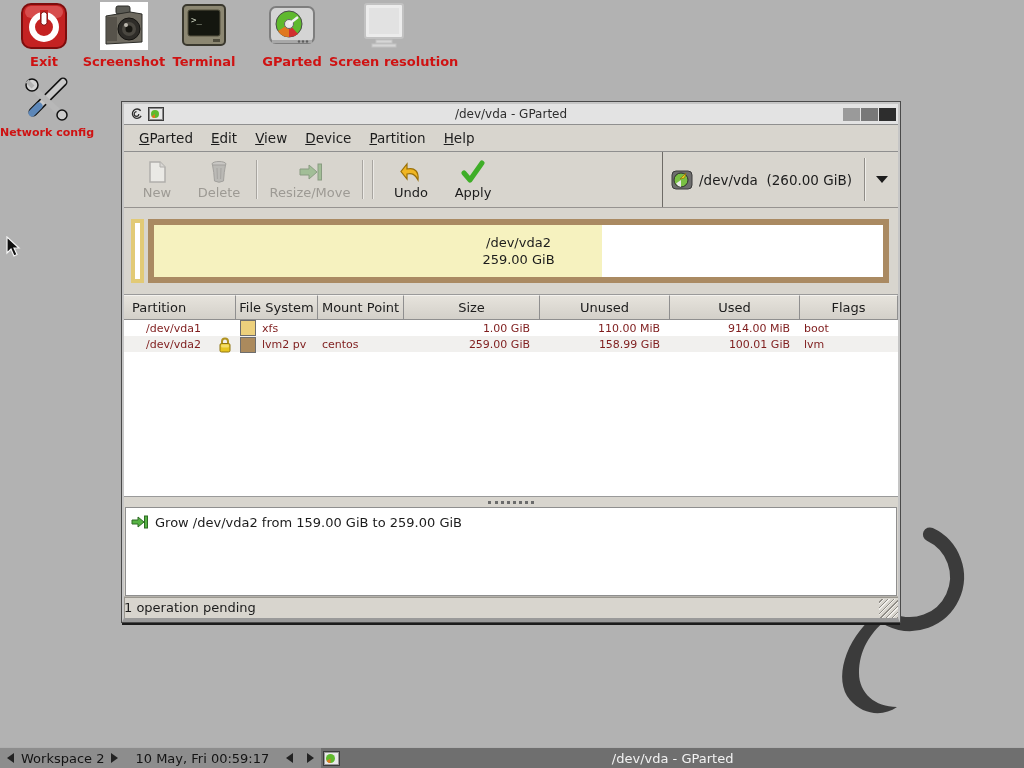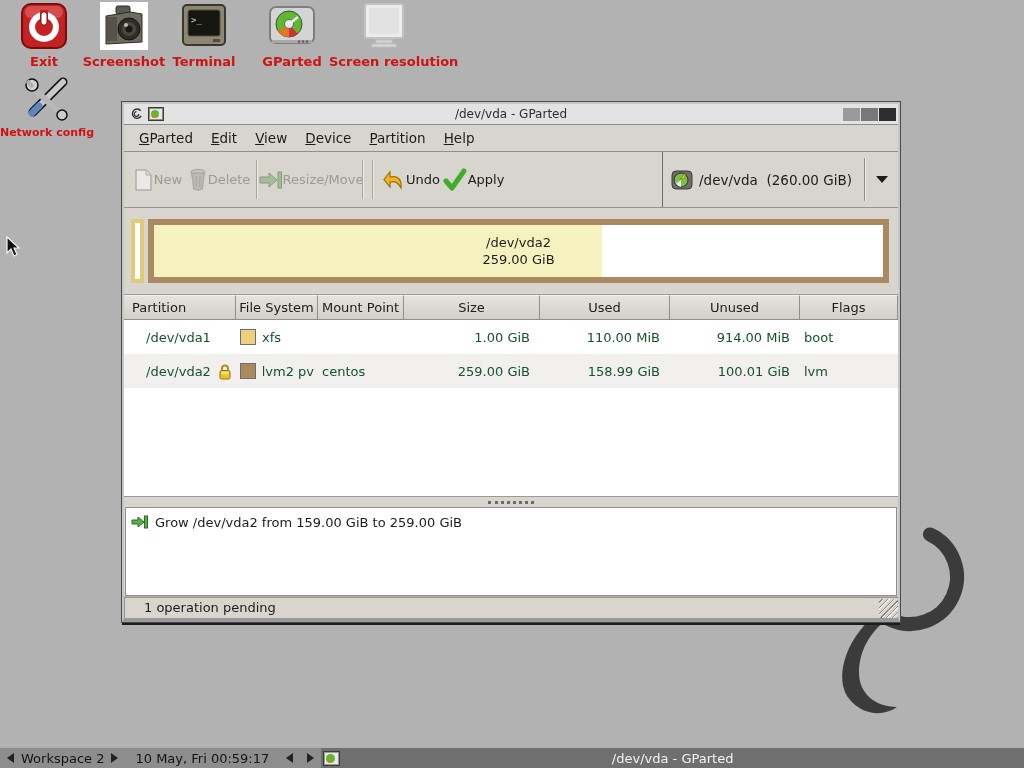--- a/index.html
+++ b/index.html
@@ -27,21 +27,21 @@
   .tbtn{width:17px;height:13px;}
   .tbtn.min{background:#9a9a9a;} .tbtn.max{background:#787878;} .tbtn.close{background:#2d2d2d;}
 
   .menubar{height:26px;background:#d8d5ce;border-bottom:1px solid #8f8f8f;display:flex;align-items:center;
     padding-left:6px;font-size:13.5px;color:#1c1c1c;}
   .mi{padding:3px 9px;cursor:pointer;}
   .mn{text-decoration:underline;}
 
   .toolbar{height:55px;background:#d8d5ce;border-bottom:1px solid #969390;display:flex;align-items:stretch;}
   .tbtngrp{display:flex;align-items:stretch;padding:3px 2px;}
-  .tbutton{width:62px;display:flex;flex-direction:row;align-items:center;justify-content:center;
+  .tbutton{width:62px;display:flex;flex-direction:column;align-items:center;justify-content:center;
     font-size:13px;color:#1c1c1c;cursor:pointer;}
   .tbutton.wide{width:92px;}
   .tbutton .ticon{height:26px;display:flex;align-items:center;justify-content:center;}
   .tbutton.dis{cursor:default;}
   .tbutton.dis .lbl{color:#9d9a94;}
   .tbutton.dis .ticon{opacity:.5;filter:grayscale(35%);}
   .tsep{width:1px;background:#a8a5a0;margin:8px 4px;border-right:1px solid #eceae6;}
   .devcombo{margin-left:auto;border-left:1px solid #6e6b66;display:flex;align-items:center;
     padding:0 4px 0 8px;font-size:13.5px;color:#1c1c1c;cursor:pointer;}
   .devcombo .dtext{margin:0 8px 0 6px;white-space:nowrap;}
@@ -58,38 +58,38 @@
   .p2 .vlabel{position:absolute;inset:0;display:flex;flex-direction:column;align-items:center;
     justify-content:center;font-size:13px;color:#1c1c1c;line-height:17px;}
 
   .grid{display:grid;grid-template-columns:112px 82px 86px 136px 130px 130px 1fr;}
   .thead{height:25px;border-top:1px solid #9a9a9a;}
   .th{background:linear-gradient(#e6e3dc,#d3d0c9);border-right:1px solid #8f8f8f;border-bottom:1px solid #8f8f8f;
     border-top:1px solid #f4f2ee;display:flex;align-items:center;justify-content:center;
     font-size:13px;color:#1c1c1c;cursor:pointer;}
   .th.first{justify-content:flex-start;padding-left:8px;}
   .tbody{flex:1;background:#fff;overflow:hidden;}
-  .trow{height:34px;font-size:13px;color:#14532d;cursor:pointer;}
+  .trow{height:16px;font-size:11px;color:#7f1d1d;cursor:pointer;}
   .trow.alt{background:#f1f0ee;}
   .td{display:flex;align-items:center;padding:0 4px;box-sizing:border-box;white-space:nowrap;}
   .td.part{padding-left:22px;}
   .td.num{justify-content:flex-end;padding-right:10px;}
   .swatch{width:16px;height:16px;border:1px solid #6e6e6e;box-sizing:border-box;margin-right:6px;}
   .lockwrap{margin-left:auto;display:flex;align-items:center;}
 
   .splitter{height:10px;background:#d8d5ce;border-top:1px solid #9a9a9a;display:flex;align-items:center;
     justify-content:center;cursor:row-resize;}
   .grip{width:46px;border-top:3px dotted #6b6b6b;}
 
   .opspane{height:89px;background:#fff;border:1px solid #8f8f8f;margin:0 1px;box-sizing:border-box;}
   .oprow{display:flex;align-items:center;gap:7px;padding:6px 5px 0 5px;font-size:13px;color:#1c1c1c;}
 
   .statusbar{height:21px;background:#d8d5ce;border-top:1px solid #b5b2ac;display:flex;align-items:center;
     font-size:13px;color:#1c1c1c;position:relative;box-shadow:inset 1px 1px 0 #9a978f;}
-  .statusbar span{padding-left:20px;}
+  .statusbar span{padding-left:0;}
   .resize-grip{position:absolute;right:0;bottom:0;width:19px;height:19px;
     background:repeating-linear-gradient(135deg,#d8d5ce 0 2px,#8f8c86 2px 3px,#f2f0ec 3px 4px);cursor:nwse-resize;}
 
   
   #taskbar{position:absolute;left:0;bottom:0;width:1024px;height:21px;background:#8d8d8d;
     border-top:1px solid #aeaeae;box-sizing:border-box;display:flex;align-items:center;z-index:10;
     font-size:13px;color:#141414;}
   .tb-arrow{width:0;height:0;margin:0 7px;cursor:pointer;}
   .tb-arrow.l{border-top:5px solid transparent;border-bottom:5px solid transparent;border-right:7px solid #222;}
   .tb-arrow.r{border-top:5px solid transparent;border-bottom:5px solid transparent;border-left:7px solid #222;}
@@ -312,22 +312,22 @@
           <div>259.00 GiB</div>
         </div>
       </div>
     </div>
 
     <div class="thead grid">
       <div class="th first">Partition</div>
       <div class="th">File System</div>
       <div class="th">Mount Point</div>
       <div class="th">Size</div>
+      <div class="th">Unused</div>
       <div class="th">Used</div>
-      <div class="th">Unused</div>
       <div class="th">Flags</div>
     </div>
 
     <div class="tbody">
       <div class="trow grid">
         <div class="td part">
             <span>/dev/vda1</span>
           </div>
         <div class="td">
           <span class="swatch" style="background-color: rgb(236, 208, 124);"></span>

